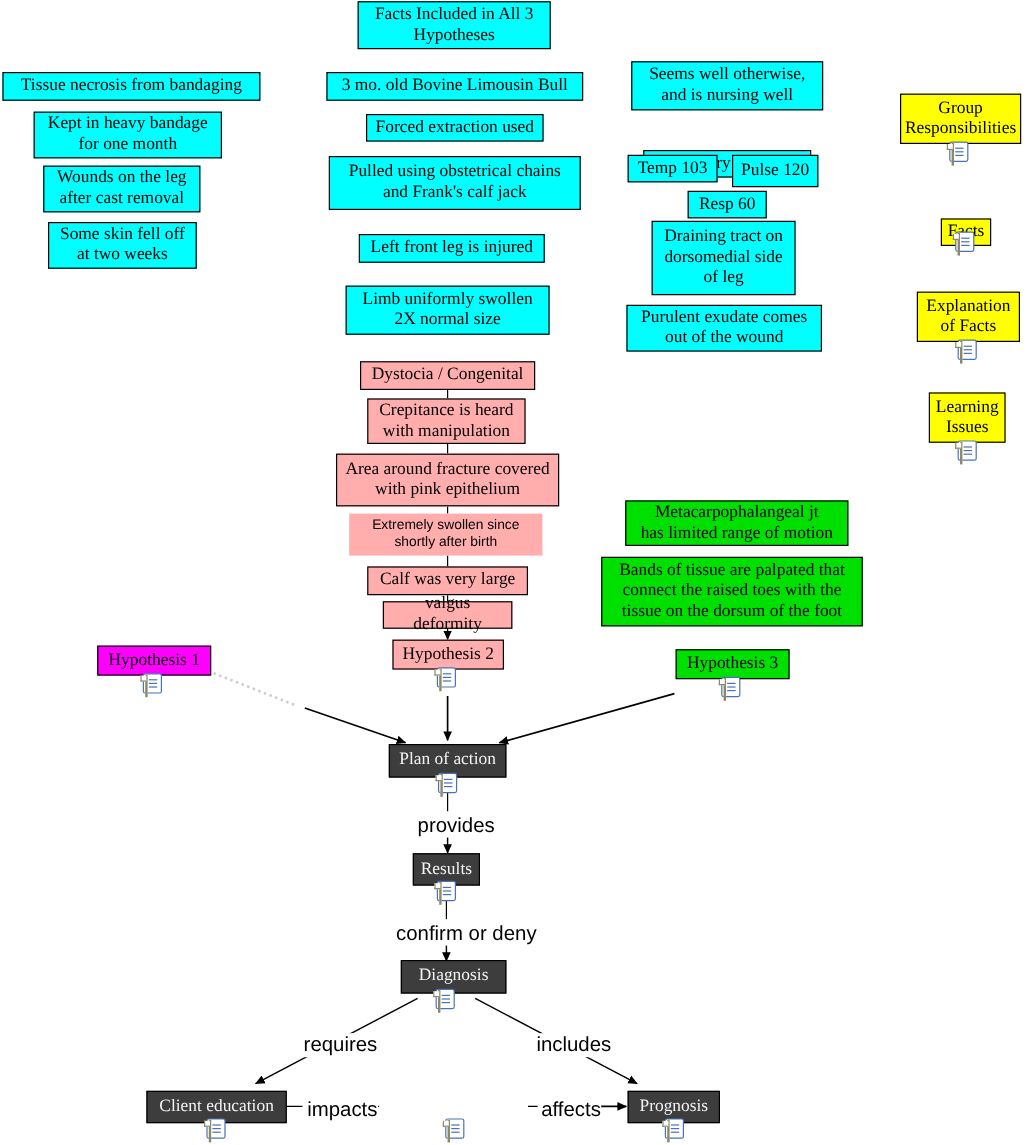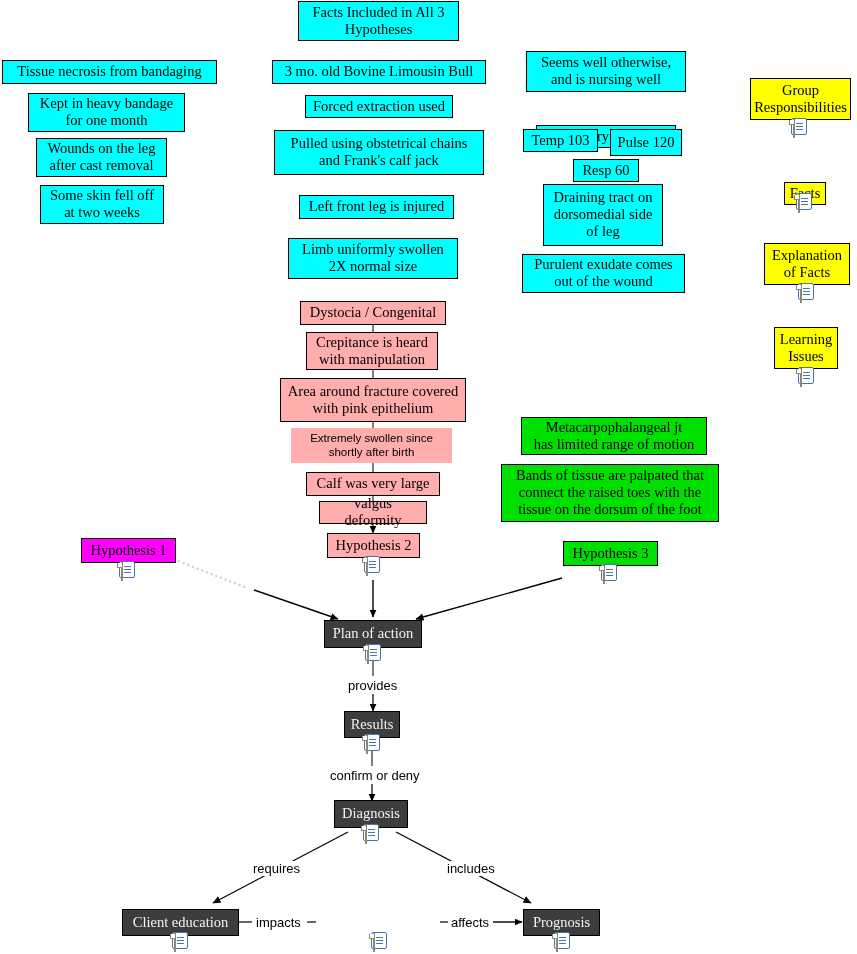--- a/index.html
+++ b/index.html
@@ -64,21 +64,21 @@
   .doc-icon .page i{
     position:absolute; left:2px; top:3px;
     display:block; width:7px; height:1px;
     background:#4a72b8;
     box-shadow:0 3px 0 0 #4a72b8, 0 6px 0 0 #4a72b8;
   }
 
   .edge-label{
     position:absolute;
     font-family:"Liberation Sans", sans-serif;
-    font-size:13px;
+    font-size:17px;
     color:#000000;
     background:#ffffff;
     white-space:nowrap;
   }
 </style>
 </head>
 <body>
 
 <div id="canvas">
 
@@ -224,21 +224,21 @@
 
   <div class="node green" style="left:563px; top:541px; width:95px; height:25px;">Hypothesis 3</div>
   <span class="doc-icon" style="left:601px; top:564px;"><span class="page"><i></i></span></span>
 
   <div class="node dark" style="left:324px; top:620px; width:98px; height:28px;">Plan of action</div>
   <span class="doc-icon" style="left:365px; top:644px;"><span class="page"><i></i></span></span>
 
   <div class="node dark" style="left:344px; top:711px; width:56px; height:27px;">Results</div>
   <span class="doc-icon" style="left:364px; top:734px;"><span class="page"><i></i></span></span>
 
-  <div class="node dark" style="left:334px; top:800px; width:74px; height:28px;">Diagnosis</div>
+  <div class="node dark" style="left:334px; top:800px; width:88px; height:28px;">Diagnosis</div>
   <span class="doc-icon" style="left:363px; top:824px;"><span class="page"><i></i></span></span>
 
   <div class="node dark" style="left:122px; top:909px; width:117px; height:27px;">Client education</div>
   <span class="doc-icon" style="left:172px; top:932px;"><span class="page"><i></i></span></span>
 
   <span class="doc-icon" style="left:371px; top:932px;"><span class="page"><i></i></span></span>
 
   <div class="node dark" style="left:523px; top:909px; width:77px; height:27px;">Prognosis</div>
   <span class="doc-icon" style="left:554px; top:932px;"><span class="page"><i></i></span></span>
 

